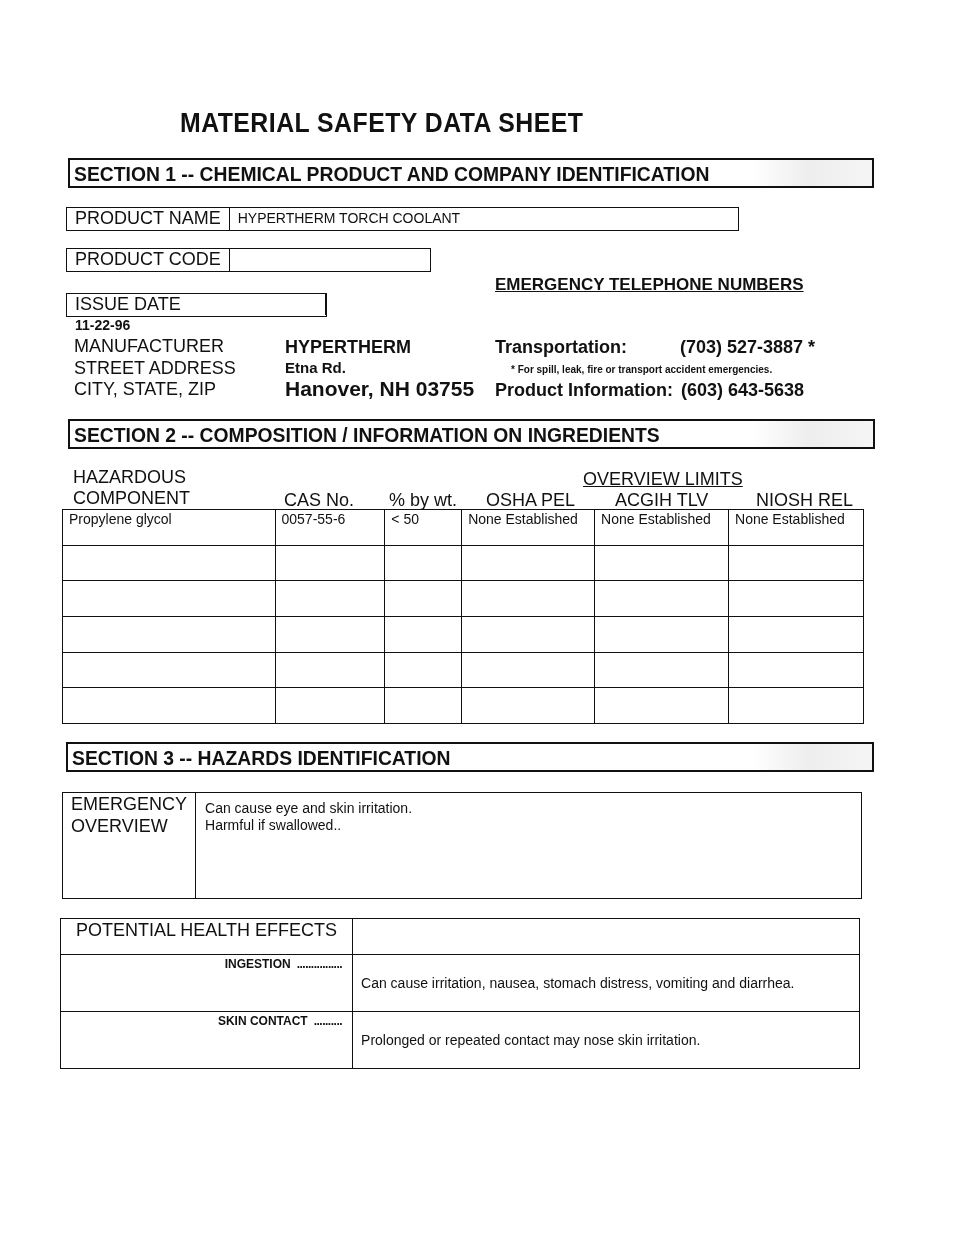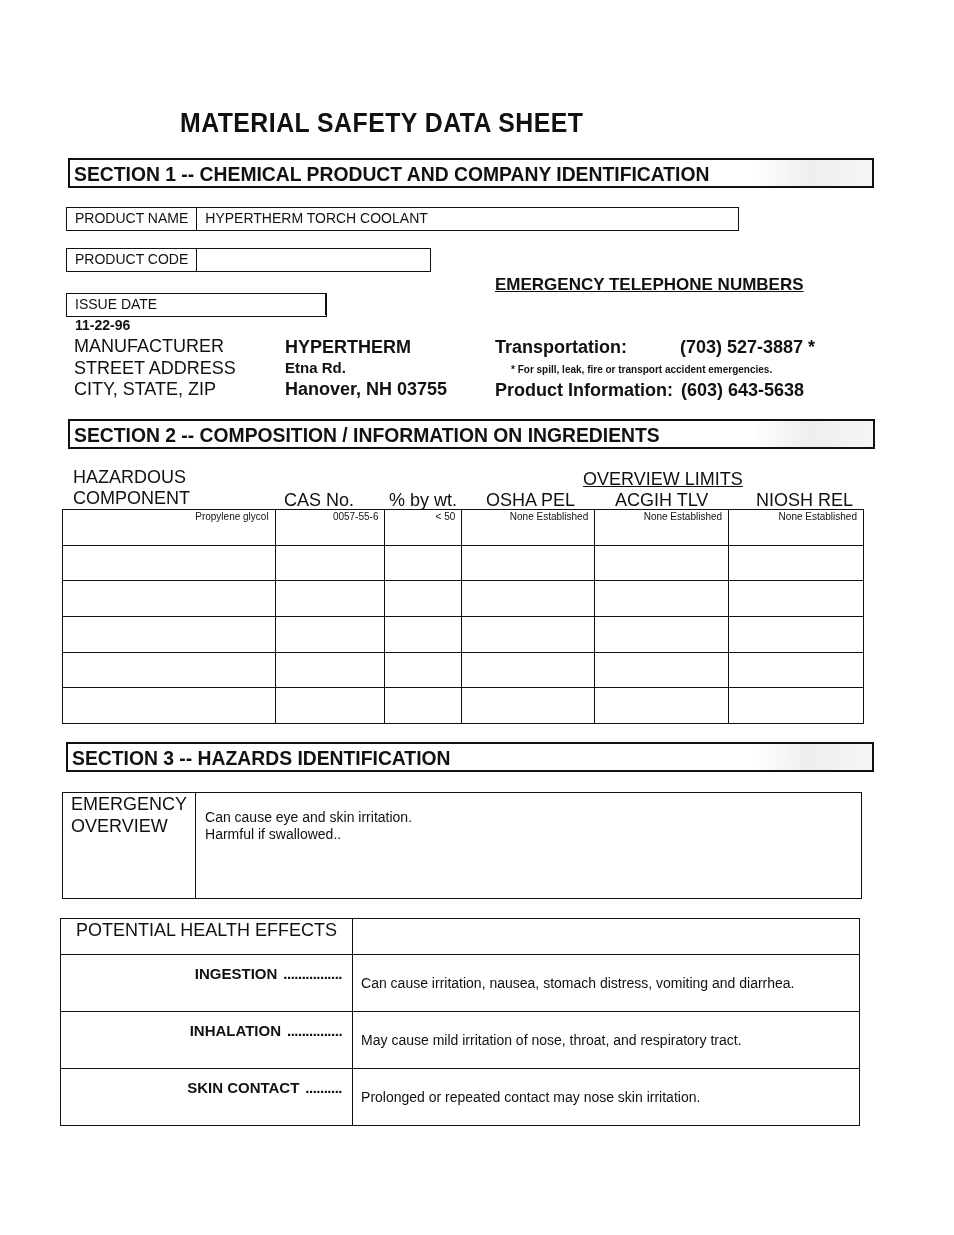--- a/index.html
+++ b/index.html
@@ -6,44 +6,44 @@
     html, body { width: 954px; height: 1235px; background: #ffffff; }
     body { position: relative; font-family: "Liberation Sans", sans-serif; color: #111; overflow: hidden; }
     .abs { position: absolute; }
 
     .doc-title { left: 180px; top: 108px; font-size: 27px; font-weight: bold; letter-spacing: 0.5px; transform: scaleX(0.92); transform-origin: left; white-space: nowrap; }
 
     .section-bar { border: 2px solid #111; height: 30px; background: linear-gradient(90deg, #fff 0%, #fff 85%, #eee 92%, #f5f5f5 100%); }
     .section-bar span { position: absolute; left: 4px; top: 2px; font-size: 21px; font-weight: bold; white-space: nowrap; transform: scaleX(0.92); transform-origin: left; }
 
     .field-box { border: 1.5px solid #111; height: 24px; display: flex; }
-    .field-label { font-size: 14px; padding: 0 8px; line-height: 21px; border-right: 1.5px solid #111; white-space: nowrap; }
+    .field-label { font-size: 18px; padding: 0 8px; line-height: 21px; border-right: 1.5px solid #111; white-space: nowrap; }
     .field-value { font-size: 14px; padding: 0 8px; line-height: 20px; white-space: nowrap; }
 
     .mfg-labels div { font-size: 18px; line-height: 21.5px; white-space: nowrap; }
     .mfg-values div { font-weight: bold; white-space: nowrap; }
 
     .emer-title { font-size: 17px; font-weight: bold; text-decoration: underline; white-space: nowrap; }
     .phone-line { font-size: 18px; font-weight: bold; white-space: nowrap; }
     .phone-note { font-size: 10px; font-weight: bold; white-space: nowrap; }
 
     .comp-head { font-size: 18px; white-space: nowrap; }
     .exp-limits { font-size: 18px; text-decoration: underline; white-space: nowrap; }
 
     table.ingred { position: absolute; left: 62px; top: 509px; border-collapse: collapse; width: 802px; }
-    table.ingred td { border: 1.5px solid #111; height: 35.7px; vertical-align: top; font-size: 10px; padding: 1px 6px; white-space: nowrap; text-align: right; }
+    table.ingred td { border: 1.5px solid #111; height: 35.7px; vertical-align: top; font-size: 14px; padding: 1px 6px; white-space: nowrap; }
 
     table.overview { position: absolute; left: 62px; top: 792px; border-collapse: collapse; width: 800px; }
     table.overview td { border: 1.5px solid #111; height: 106px; vertical-align: top; }
     .ov-label { width: 130px; font-size: 18px; padding: 0 8px; line-height: 22px; }
-    .ov-text { font-size: 14px; padding: 16px 9px; line-height: 17px; }
+    .ov-text { font-size: 14px; padding: 7px 9px; line-height: 17px; }
 
     table.health { position: absolute; left: 60px; top: 918px; border-collapse: collapse; width: 800px; }
     table.health td { border: 1.5px solid #111; height: 35.5px; vertical-align: top; }
-    .he-label { width: 288px; font-size: 15px; font-weight: bold; padding: 10px 10px 0 0; text-align: right; white-space: nowrap; }
+    .he-label { width: 288px; font-size: 12px; font-weight: bold; padding: 2px 10px 0 0; text-align: right; white-space: nowrap; }
     .he-head { font-size: 18px; padding: 1px 15px; white-space: nowrap; }
     .he-text { font-size: 14px; padding: 20px 8px; white-space: nowrap; }
     .dots { font-weight: bold; margin-left: 6px; letter-spacing: -0.5px; }
   </style>
 </head>
 <body>
 
 <div class="abs doc-title">MATERIAL SAFETY DATA SHEET</div>
 
 <div class="abs section-bar" style="left:68px; top:158px; width:806px;">
@@ -67,21 +67,21 @@
 
 <div class="abs mfg-labels" style="left:74px; top:336px;">
   <div>MANUFACTURER</div>
   <div>STREET ADDRESS</div>
   <div>CITY, STATE, ZIP</div>
 </div>
 
 <div class="abs mfg-values" style="left:285px; top:336px;">
   <div style="font-size:18px; line-height:22px;">HYPERTHERM</div>
   <div style="font-size:15px; line-height:20px;">Etna Rd.</div>
-  <div style="font-size:18px; line-height:22px;">Hanover, NH 03755</div>
+  <div style="font-size:21px; line-height:22px;">Hanover, NH 03755</div>
 </div>
 
 <div class="abs emer-title" style="left:495px; top:275px;">EMERGENCY TELEPHONE NUMBERS</div>
 <div class="abs phone-line" style="left:495px; top:337px;">Transportation:</div>
 <div class="abs phone-line" style="left:680px; top:337px;">(703)  527-3887 *</div>
 <div class="abs phone-note" style="left:511px; top:364px;">* For spill, leak, fire or transport accident emergencies.</div>
 <div class="abs phone-line" style="left:495px; top:380px;">Product Information:</div>
 <div class="abs phone-line" style="left:681px; top:380px;">(603) 643-5638</div>
 
 <div class="abs section-bar" style="left:68px; top:419px; width:807px;">
@@ -183,21 +183,17 @@
     <td class="he-head">POTENTIAL  HEALTH  EFFECTS</td>
     <td></td>
   </tr>
   </tbody>
     <tbody id="health-body">
       <tr>
         <td class="he-label"><span>INGESTION</span><span class="dots">................</span></td>
         <td class="he-text">Can cause irritation, nausea, stomach distress, vomiting and diarrhea.</td>
       </tr>
       <tr>
-        <td class="he-label"><span>INHALATION</span><span class="dots">...............</span></td>
-        <td class="he-text">May cause mild irritation of nose, throat, and respiratory tract.</td>
-      </tr>
-      <tr>
         <td class="he-label"><span>SKIN CONTACT</span><span class="dots">..........</span></td>
         <td class="he-text">Prolonged or repeated contact may nose skin irritation.</td>
       </tr>
     </tbody>
 </table>
 
 </body></html>

